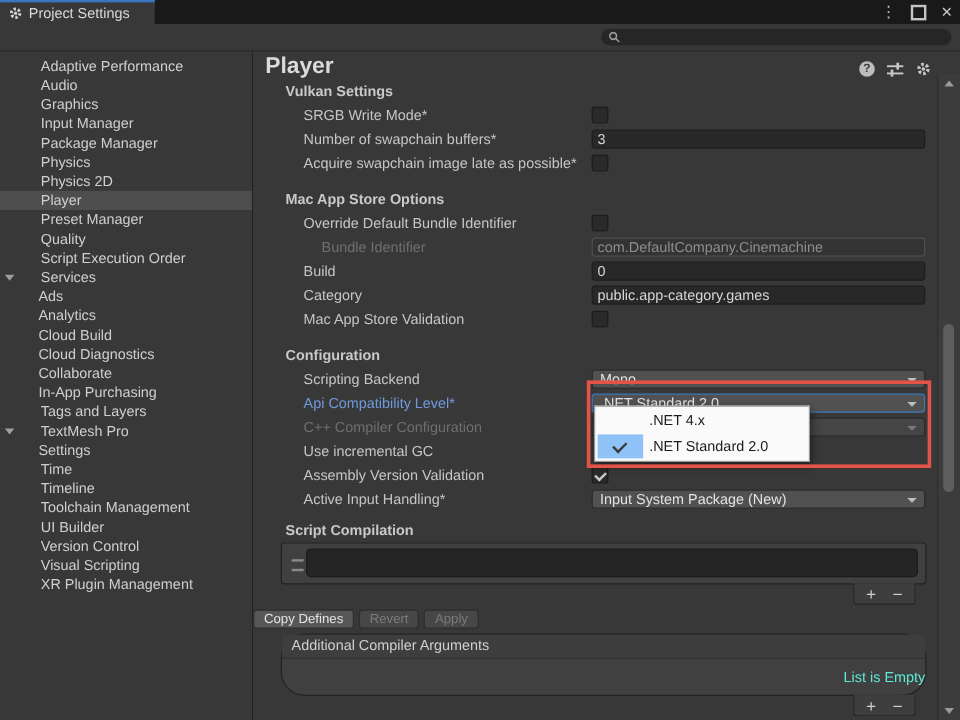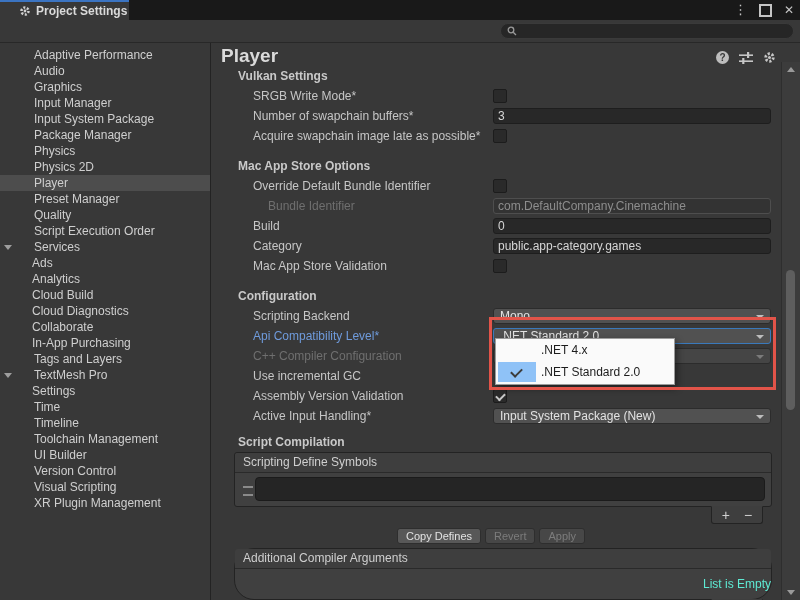--- a/index.html
+++ b/index.html
@@ -2,21 +2,21 @@
 <html><head>
 <meta charset="utf-8">
 <style>
   html,body{margin:0;padding:0;}
   body{width:800px;height:600px;position:relative;overflow:hidden;background:#383838;
        font-family:"Liberation Sans",sans-serif;font-size:12px;color:#CDCDCD;}
   
   .titlebar{position:absolute;top:0;left:0;right:0;height:20px;background:#191919;}
   .tab{position:absolute;left:0;top:0;width:129px;height:20px;background:#383838;
        border-top:2px solid #3B74C2;box-sizing:border-box;display:flex;align-items:center;
-       gap:5px;padding-left:19px;color:#DADADA;font-weight:bold;}
+       gap:5px;padding-left:7px;color:#DADADA;}
   .win-controls{position:absolute;right:6px;top:0;height:20px;display:flex;align-items:center;gap:12px;color:#C5C5C5;}
   .kebab{font-size:13px;line-height:20px;cursor:default;}
   .maxbox{width:9px;height:9px;border:2px solid #C5C5C5;box-sizing:content-box;}
   .closex{font-size:12px;line-height:20px;}
   
   .toolbar{position:absolute;top:20px;left:0;right:0;height:23px;background:#383838;
            border-bottom:1px solid #282828;box-sizing:border-box;}
   .searchbox{position:absolute;left:500px;top:3px;width:294px;height:16px;background:#262626;
              border:1px solid #3A3A3A;border-radius:8px;display:flex;align-items:center;
              padding-left:6px;box-sizing:border-box;}
@@ -78,21 +78,21 @@
   .box-body{position:relative;height:33px;}
   .box-body.empty{height:30px;line-height:30px;padding-left:8px;color:#5eead4;text-align:right;}
   .handle{position:absolute;left:8px;top:13px;width:10px;height:6px;border-top:2px solid #8A8A8A;border-bottom:2px solid #8A8A8A;}
   .def-field{position:absolute;left:20px;right:6px;top:4px;height:24px;background:#252525;
              border:1px solid #1B1B1B;border-radius:4px;box-sizing:border-box;color:#D6D6D6;line-height:22px;padding:0 6px;}
   .box-footer{height:18px;position:relative;margin-left:23px;width:538px;}
   .footer-tab{position:absolute;right:9px;top:-1px;width:52px;height:18px;background:#3E3E3E;
               border:1px solid #232323;border-top:1px solid #3E3E3E;border-radius:0 0 3px 3px;box-sizing:border-box;
               display:flex;align-items:center;justify-content:center;gap:14px;color:#D0D0D0;font-size:14px;line-height:16px;}
   .pm{cursor:default;}
-  .btn-row{display:flex;justify-content:center;gap:4px;margin-right:10px;margin-top:3px;height:16px;}
+  .btn-row{display:flex;justify-content:flex-start;gap:4px;margin-right:10px;margin-top:3px;height:16px;}
   .btn{height:16px;line-height:14px;padding:0 8px;background:#585858;border:1px solid #2E2E2E;
        border-radius:3px;color:#E3E3E3;font-size:11px;box-sizing:border-box;}
   .btn.dis{background:#474747;color:#7C7C7C;}
   .box2{margin-top:4px;border-radius:20px;}
   
   .scrollbar{position:absolute;right:0;top:19px;bottom:0;width:19px;background:#3C3C3C;
              border-left:1px solid #2E2E2E;box-sizing:border-box;}
   .sb-up{position:absolute;top:5px;left:5px;width:0;height:0;border-left:4px solid transparent;
          border-right:4px solid transparent;border-bottom:5px solid #9A9A9A;}
   .sb-down{position:absolute;bottom:5px;left:5px;width:0;height:0;border-left:4px solid transparent;
@@ -126,21 +126,20 @@
     <input type="text" placeholder="" style="">
   </div>
 </div>
 
 <div class="sidebar">
   <div>
       <div class="sb-item"><span>Adaptive Performance</span></div>
       <div class="sb-item"><span>Audio</span></div>
       <div class="sb-item"><span>Graphics</span></div>
       <div class="sb-item"><span>Input Manager</span></div>
-      <div class="sb-item"><span>Input System Package</span></div>
       <div class="sb-item"><span>Package Manager</span></div>
       <div class="sb-item"><span>Physics</span></div>
       <div class="sb-item"><span>Physics 2D</span></div>
       <div class="sb-item sel"><span>Player</span></div>
       <div class="sb-item"><span>Preset Manager</span></div>
       <div class="sb-item"><span>Quality</span></div>
       <div class="sb-item"><span>Script Execution Order</span></div>
       <div class="sb-item"><span class="tri"></span><span>Services</span></div>
       <div class="sb-item ind"><span>Ads</span></div>
       <div class="sb-item ind"><span>Analytics</span></div>
@@ -237,21 +236,20 @@
         </div>
         <div class="row">
           <div class="lbl">Active Input Handling*</div>
           <div class="ctrl dd"><span>Input System Package (New)</span><span class="dd-arrow"></span></div>
         </div>
       </div>
 
     <div class="sec-header sc-title">Script Compilation</div>
 
     <div class="box">
-      <div class="box-header">Scripting Define Symbols</div>
       <div class="box-body">
         <span class="handle"></span>
         <div class="def-field"></div>
       </div>
     </div>
     <div class="box-footer">
       <div class="footer-tab">
         <span class="pm">+</span>
         <span class="pm">−</span>
       </div>

